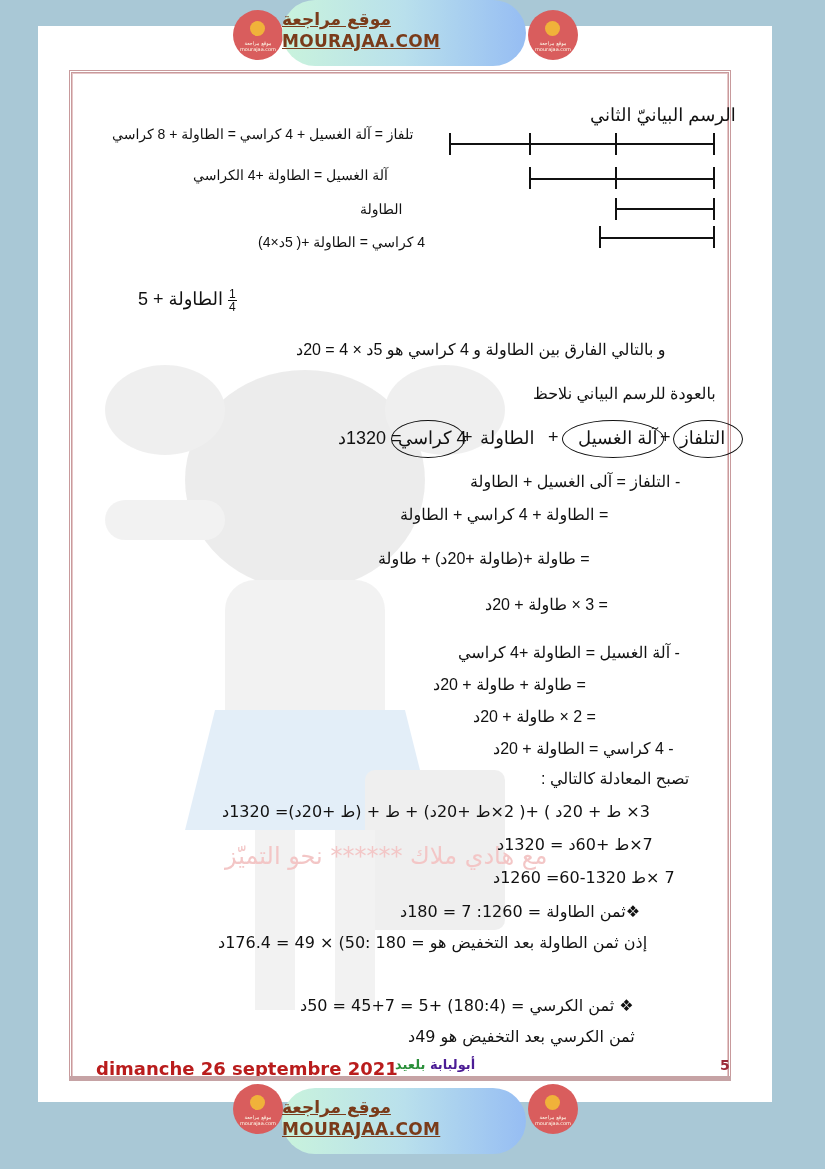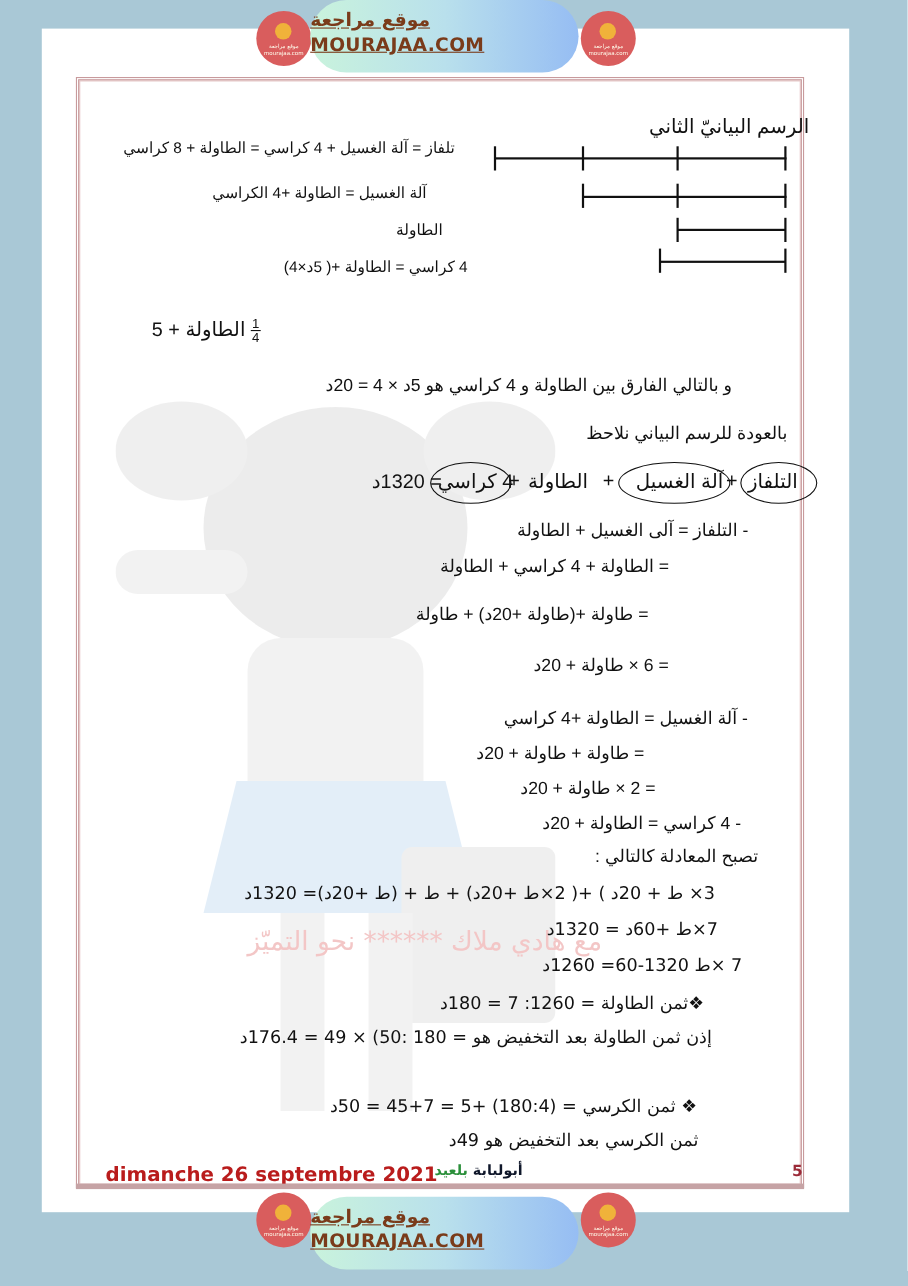--- a/index.html
+++ b/index.html
@@ -70,21 +70,21 @@
   .mid { font-size:16px; }
   .big { font-size:18px; }
 
   .hline { position:absolute; height:2px; background:#111; }
   .vtick { position:absolute; width:2px; height:22px; background:#111; }
 
   .oval { position:absolute; border:1.5px solid #111; border-radius:50%; }
 
   .footer-date { position:absolute; left:96px; top:1058px; font-size:18px; color:#b91c1c; font-weight:bold; font-family:"DejaVu Sans", sans-serif;}
   .footer-author { position:absolute; left:395px; top:1057px; font-size:13px; font-weight:bold; font-family:"DejaVu Sans", sans-serif; }
-  .footer-author .a { color:#0f172a; }
+  .footer-author .a { color:#4c1d95; }
   .footer-author .b { color:#2a8f3a; }
   .footer-page { position:absolute; left:720px; top:1057px; font-size:14px; color:#9b2a38; font-weight:bold; font-family:"DejaVu Sans", sans-serif;}
   .frac { display:inline-block; vertical-align:middle; text-align:center; font-size:12px; line-height:12px; }
   .frac span { display:block; }
   .frac .num { border-bottom:1px solid #111; padding:0 1px; }
 </style>
 </head>
 <body>
 
 <div class="sheet"></div>
@@ -166,21 +166,21 @@
   <div class="t big" style="left:480px; top:427px;">الطاولة</div>
   <div class="t big" style="left:462px; top:427px;">+</div>
   <div class="t big rtl" style="left:398px; top:427px;">4 كراسي</div>
   <div class="oval" style="left:391px; top:420px; width:72px; height:36px;"></div>
   <div class="t big rtl" style="left:338px; top:427px;">= 1320د</div>
 </div>
 
 <div class="t rtl mid" style="left:470px; top:472px;">-   التلفاز = آلى الغسيل + الطاولة</div>
 <div class="t rtl mid" style="left:400px; top:505px;">= الطاولة + 4 كراسي + الطاولة</div>
 <div class="t rtl mid" style="left:378px; top:549px;">=  طاولة +(طاولة +20د) + طاولة</div>
-<div class="t rtl mid" style="left:485px; top:595px;">=  6 × طاولة + 20د</div>
+<div class="t rtl mid" style="left:485px; top:595px;">=  3 × طاولة + 20د</div>
 
 <div class="t rtl mid" style="left:458px; top:643px;">-   آلة الغسيل = الطاولة +4 كراسي</div>
 <div class="t rtl mid" style="left:433px; top:675px;">= طاولة + طاولة + 20د</div>
 <div class="t rtl mid" style="left:473px; top:707px;">= 2 × طاولة + 20د</div>
 <div class="t rtl mid" style="left:493px; top:739px;">-   4 كراسي = الطاولة + 20د</div>
 
 <div class="t rtl mid" style="left:541px; top:769px;">تصبح المعادلة كالتالي :</div>
 
 <div class="t rtl mid" style="left:222px; top:802px; font-family:'DejaVu Sans',sans-serif;">3× ط + 20د ) +( 2×ط +20د) + ط + (ط +20د)= 1320د</div>
 <div class="t rtl mid" style="left:497px; top:835px; font-family:'DejaVu Sans',sans-serif;">7×ط +60د = 1320د</div>

